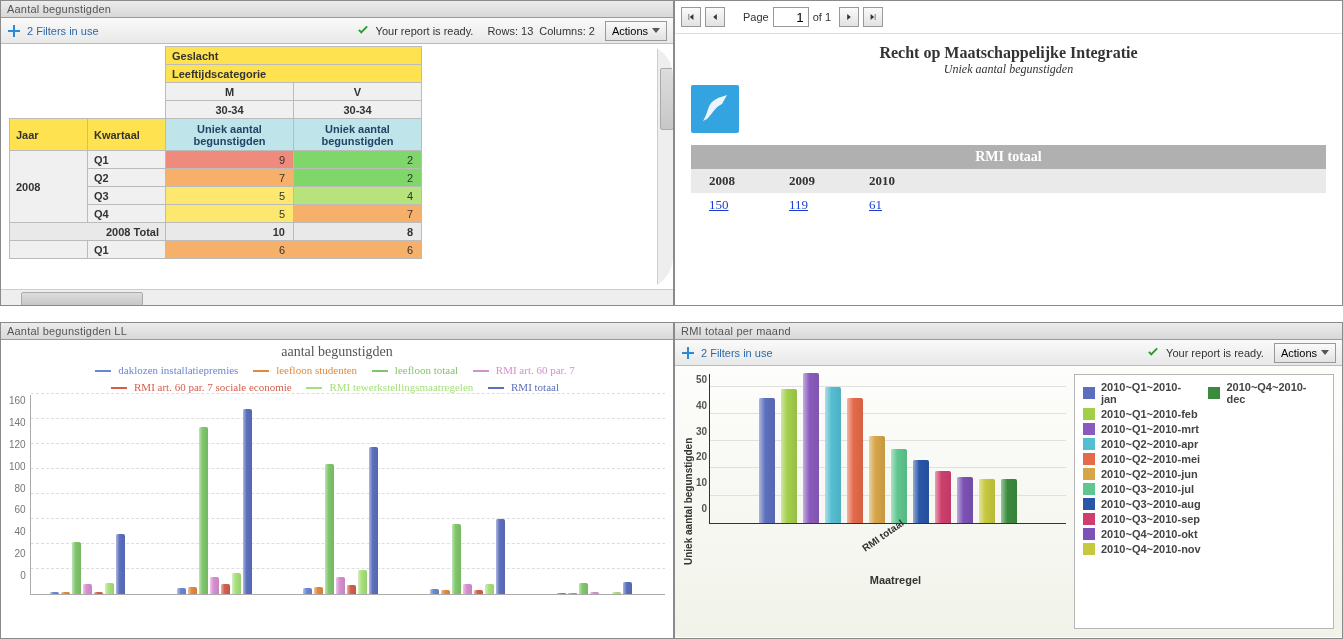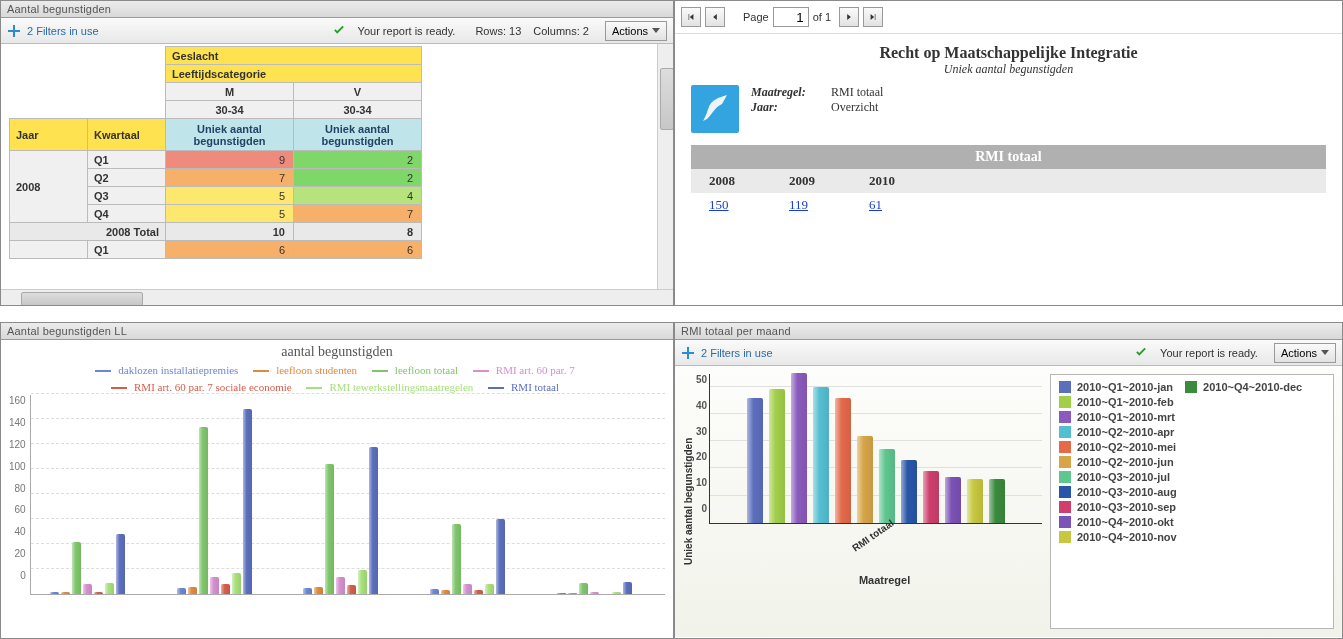--- a/index.html
+++ b/index.html
@@ -6,21 +6,21 @@
   html, body { margin: 0; padding: 0; font-family: Verdana, Tahoma, sans-serif; font-size: 11px; color: #333; background: #fff; }
   .dashboard { display: grid; grid-template-columns: 674px 669px; grid-template-rows: 306px 16px 317px; width: 1343px; height: 639px; }
   .panel { border: 1px solid #8a8a8a; display: flex; flex-direction: column; overflow: hidden; }
   .panel-title { background: linear-gradient(#ececec, #d8d8d8); border-bottom: 1px solid #9a9a9a; padding: 2px 6px; font-size: 11px; color: #555; letter-spacing: .2px; }
   .toolbar { background: linear-gradient(#fafafa, #e8e8e8); border-bottom: 1px solid #bbb; display: flex; align-items: center; padding: 2px 6px; height: 26px; gap: 6px; }
   .plus-icon { width: 14px; height: 14px; display: inline-block; position: relative; }
   .plus-icon::before, .plus-icon::after { content: ""; position: absolute; background: #2a8ad6; }
   .plus-icon::before { left: 6px; top: 1px; width: 2px; height: 12px; }
   .plus-icon::after { top: 6px; left: 1px; width: 12px; height: 2px; }
   .check-icon { width: 14px; height: 14px; display: inline-block; }
-  .toolbar-right { margin-left: auto; display: flex; align-items: center; gap: 12px; }
+  .toolbar-right { margin-left: auto; display: flex; align-items: center; gap: 6px; }
   .actions-btn { margin-left: 4px; border: 1px solid #999; background: linear-gradient(#fafafa,#e2e2e2); padding: 2px 6px; display: inline-flex; align-items: center; gap: 4px; height: 20px; font-size: 11px; }
   .caret-down { width: 0; height: 0; border-left: 4px solid transparent; border-right: 4px solid transparent; border-top: 5px solid #555; }
   .body-scroll { flex: 1; overflow: auto; position: relative; }
   
   table.pivot { border-collapse: collapse; table-layout: fixed; }
   table.pivot th, table.pivot td { border: 1px solid #bbb; padding: 2px 6px; font-size: 11px; height: 18px; }
   .ycell-top { background: #ffe24f; text-align: left; }
   .ycell-mid { background: #ffe24f; text-align: left; }
   .grey-head { background: #f0f0f0; text-align: center; }
   .blue-head { background: #bfe4ea; text-align: center; color: #246; }
@@ -65,21 +65,21 @@
   .chart2-wrap { padding: 8px; display:flex; gap:8px; background:linear-gradient(#fdfdfb,#f1f3ea); height:calc(100% - 18px - 26px); }
   .chart2-plot { flex:1; position:relative; display:flex; }
   .chart2-yaxis-label { writing-mode: vertical-rl; transform: rotate(180deg); font-weight:bold; font-size:10px; color:#333; text-align:center; }
   .chart2-yaxis { display:flex; flex-direction:column; justify-content:space-between; align-items:flex-end; padding:0 2px 30px 2px; color:#555; font-size:10px; font-weight:bold; height:170px; }
   .chart2-area { flex:1; position:relative; }
   .chart2-bars { position:absolute; left:0; right:0; top:0; height:150px; border-left:1px solid #333; border-bottom:1px solid #333; display:flex; align-items:flex-end; justify-content:center; gap:6px; padding: 0 10px; }
   .chart2-bars .bar { width:16px; }
   .chart2-grid { position:absolute; left:0; right:0; border-top:1px solid #e0e0e0; }
   .chart2-xlabel1 { position:absolute; top:156px; left:42%; transform:rotate(-35deg); font-weight:bold; font-size:10px; }
   .chart2-xlabel2 { position:absolute; top:200px; left:45%; font-weight:bold; font-size:11px; }
-  .legend2 { width:284px; border:1px solid #b6b6b6; background:#fff; padding:6px 8px; font-size:11px; font-weight:bold; color:#444; column-count:1; }
+  .legend2 { width:260px; border:1px solid #b6b6b6; background:#fff; padding:6px 8px; font-size:11px; font-weight:bold; color:#444; column-count:1; }
   .legend2 .item { display:flex; align-items:center; gap:6px; margin-bottom:3px; }
   .legend2 .row2 { display:flex; gap:12px; }
   .sw { width:12px; height:12px; }
   
   .faux-scroll-v { position:absolute; right:0; top:0; bottom:0; width:16px; background:#eee; border-left:1px solid #ccc; }
   .faux-scroll-v::before { content:""; position:absolute; left:2px; top:24px; width:12px; height:60px; background:linear-gradient(#ddd,#c7c7c7); border:1px solid #aaa; border-radius:2px; }
   .faux-scroll-h { height:16px; background:#eee; border-top:1px solid #ccc; position:relative; }
   .faux-scroll-h::before { content:""; position:absolute; top:2px; left:20px; height:12px; width:120px; background:linear-gradient(#ddd,#c7c7c7); border:1px solid #aaa; border-radius:2px; }
   .gap-h { grid-column: 1 / span 2; }
 </style>
@@ -101,21 +101,21 @@
         </span>
         <span>Your report is ready.</span>
         <span style="margin-left:8px;">Rows: 13</span>
         <span>Columns: 2</span>
         <button class="actions-btn">
           <span>Actions</span>
           <span class="caret-down"></span>
         </button>
       </div>
     </div>
-    <div class="body-scroll" style="padding:2px 0 0 8px;">
+    <div class="body-scroll" style="padding:2px 0 0 8px;border-radius:32px;">
       <table class="pivot">
         <colgroup>
             <col style="width:78px">
             <col style="width:78px">
             <col style="width:128px">
             <col style="width:128px">
           </colgroup>
         <tbody>
             <tr>
               <td style="border:none"></td>
@@ -212,24 +212,20 @@
     </div>
     <div class="body-scroll">
       <div class="rpt-area">
         <div class="rpt-title">Recht op Maatschappelijke Integratie</div>
         <div class="rpt-sub">Uniek aantal begunstigden</div>
         <div class="rpt-meta">
           <div class="rpt-icon">
             <svg width="34" height="34" viewBox="0 0 34 34">
                 <path d="M5 29 C 12 18, 8 12, 20 6 L 29 3 L 24 12 C 16 16, 16 20, 9 27 Z" fill="#fff" opacity=".9"></path>
               </svg>
-          </div>
-          <div>
-            <div><span style="font-weight:bold;font-style:italic;display:inline-block;width:80px;">Maatregel:</span><span>RMI totaal</span></div>
-            <div><span style="font-weight:bold;font-style:italic;display:inline-block;width:80px;">Jaar:</span><span>Overzicht</span></div>
           </div>
         </div>
         <table class="rmi">
           <tbody>
               <tr>
                 <th colspan="3">RMI totaal</th>
               </tr>
           <tr class="yearrow">
             <td style="width:80px;">2008</td>
             <td style="width:80px;">2009</td>

